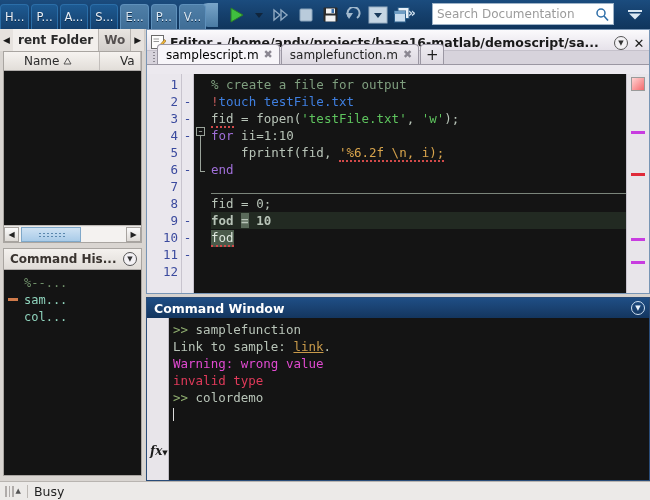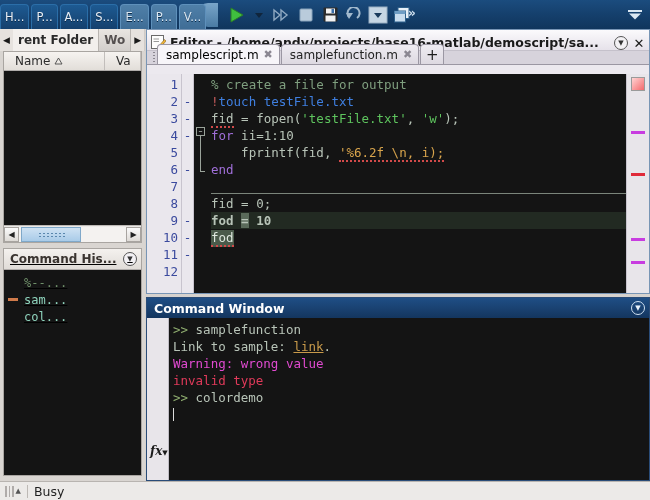--- a/index.html
+++ b/index.html
@@ -87,21 +87,21 @@
   .cf-body {
     position: absolute; left: 3px; top: 22px; width: 139px; height: 192px;
     background: #efebe7; border: 1px solid #a9a5a1;
   }
   .cf-head {
     height: 19px; background: linear-gradient(180deg,#f6f3f0,#e2ded9);
     display: flex; align-items: center; border-bottom: 1px solid #b0acaa;
   }
   .cf-col {
     display: flex; align-items: center; gap: 4px;
-    padding: 0 11px; font-size: 12px; color: #2b2b2b;
+    padding: 0 20px; font-size: 12px; color: #2b2b2b;
     border-right: 1px solid #c2bebb; height: 100%;
   }
   .cf-col.c1 { width: 103px; }
   .cf-col.c2 { width: 36px; }
   .cf-list { position: absolute; left: 0; top: 19px; right: 0; bottom: 17px; background: #141414; }
   .hscroll {
     position: absolute; left: 0; right: 0; bottom: 0; height: 17px;
     background: #eceae8; display: flex; align-items: center;
     border-top: 1px solid #bdb9b5;
   }
@@ -114,21 +114,21 @@
     border: 1px solid #7fa8c9;
   }
   .hs-thumb::after {
     content: ""; position: absolute; left: 16px; top: 4px; width: 28px; height: 7px;
     background-image: radial-gradient(#5a87ad 0.8px, transparent 0.9px);
     background-size: 4px 3px;
   }
 
   .ch-panel {
     position: absolute; left: 3px; top: 219px; width: 139px; height: 228px;
-    border: 1px solid #a9a5a1; background: #141414; text-decoration: underline;
+    border: 1px solid #a9a5a1; background: #141414;
   }
   .ch-title {
     height: 21px; background: linear-gradient(180deg,#f4f1ee,#e0dcd8);
     display: flex; align-items: center; justify-content: space-between;
     padding: 0 4px 0 6px; border-bottom: 1px solid #b0acaa;
     font-size: 12px; font-weight: bold; color: #3a3430;
   }
   .ch-body { padding: 4px 0 0 0; font-family: "DejaVu Sans Mono", monospace; font-size: 12px; }
   .ch-row { height: 17px; display: flex; align-items: center; padding-left: 4px; }
   .ch-mark { width: 16px; height: 17px; display:flex; align-items:center; }
@@ -359,20 +359,27 @@
     </div>
     <div class="tb" style="left:390px;width:24px">
       <svg width="18" height="18" viewBox="0 0 18 18">
         <rect x="5" y="1.5" width="11" height="11" fill="#e8f0f7" stroke="#2d5f8a"></rect>
         <rect x="1.5" y="5" width="11" height="11" fill="#c8dcee" stroke="#2d5f8a"></rect>
         <rect x="1.5" y="5" width="11" height="3" fill="#6f9dc4"></rect>
       </svg>
     </div>
     <div class="overflow-chev">»</div>
 
+    <div class="search-wrap">
+      <input class="search-input" type="text" placeholder="Search Documentation" style="">
+      <svg width="14" height="14" viewBox="0 0 14 14">
+        <circle cx="6" cy="6" r="4" fill="none" stroke="#2e6ea8" stroke-width="1.5"></circle>
+        <line x1="9" y1="9" x2="13" y2="13.5" stroke="#2e6ea8" stroke-width="1.6"></line>
+      </svg>
+    </div>
 
     <div class="ribbon-expand">
       <svg width="16" height="12" viewBox="0 0 16 12">
         <rect x="1" y="1" width="14" height="2" fill="#dbe8f3"></rect>
         <polygon points="2,4.5 14,4.5 8,10.5" fill="#dbe8f3"></polygon>
       </svg>
     </div>
   </div>
 
   <div class="left-col">

